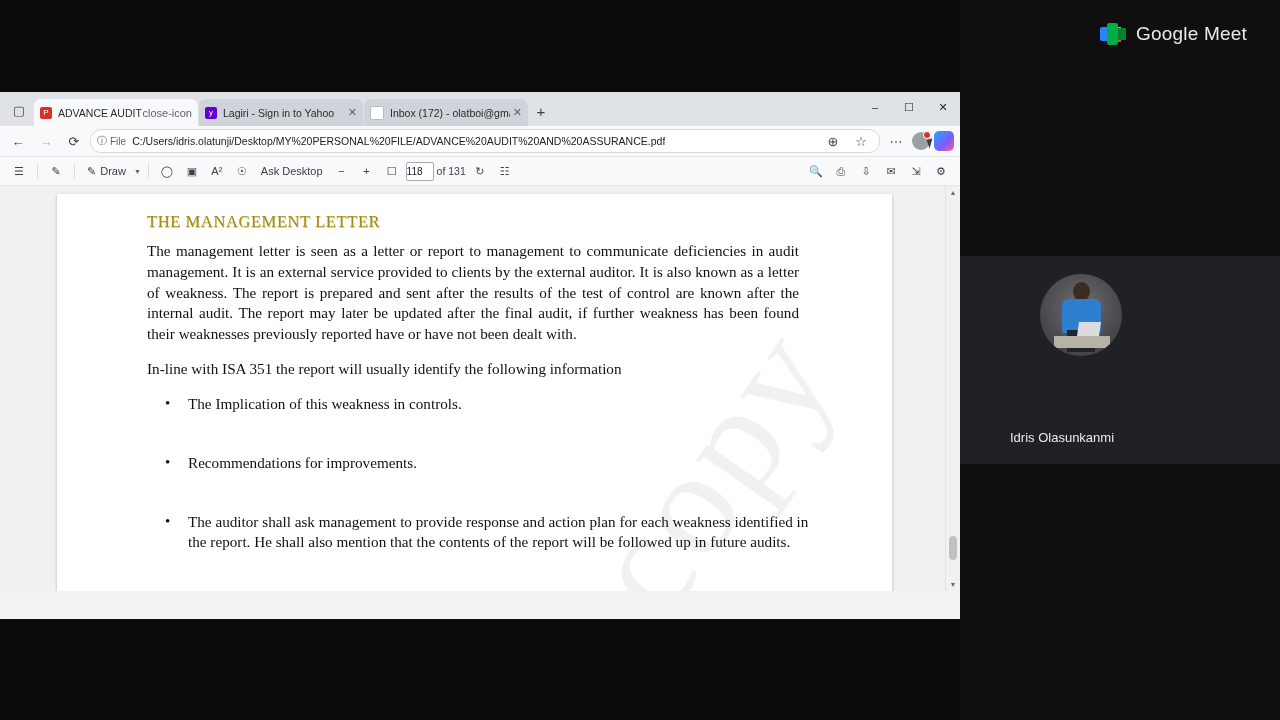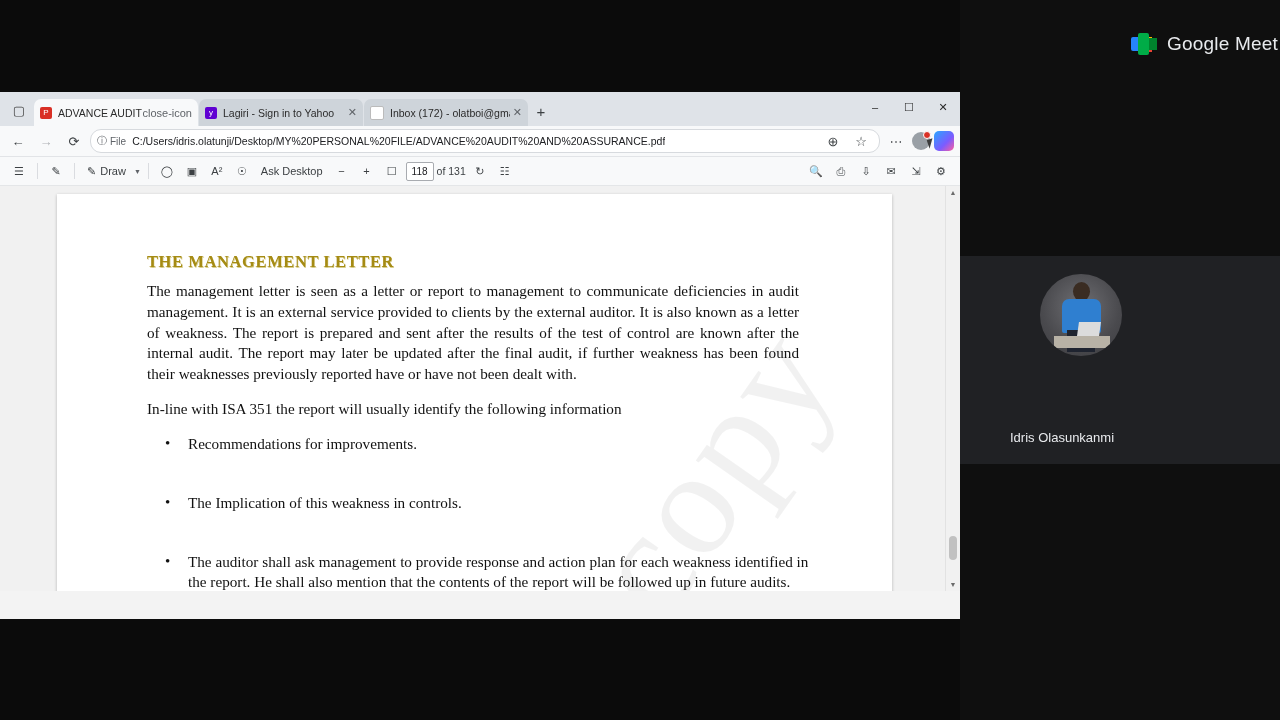--- a/index.html
+++ b/index.html
@@ -23,25 +23,24 @@
     position: absolute;
     left: 960px;
     top: 0;
     width: 320px;
     height: 720px;
     background: #0f0f0f;
   }
   .meet-brand {
     position: absolute;
     left: 140px;
-    top: 33px;
+    top: 23px;
     display: flex;
     align-items: flex-start;
     gap: 10px;
-    margin-left: 31px;
   }
   .meet-logo {
     width: 26px;
     height: 22px;
     position: relative;
   }
   .meet-logo .sq1 { position:absolute; left:0; top:4px; width:9px; height:14px; background:#2684fc; border-radius:2px 0 0 2px;}
   .meet-logo .sq2 { position:absolute; left:7px; top:0px; width:11px; height:22px; background:#00ac47; border-radius:2px;}
   .meet-logo .sq3 { position:absolute; left:13px; top:4px; width:8px; height:8px; background:#ffba00;}
   .meet-logo .sq4 { position:absolute; left:13px; top:11px; width:8px; height:8px; background:#ea4335;}
@@ -243,21 +242,21 @@
     display:flex; align-items:center; gap:4px;
     height: 20px; padding: 0 5px; border-radius: 4px;
   }
   .pdf-caret { font-size: 7px; color:#5f6368; }
   .pageinput {
     width: 26px; height: 17px;
     border: 1px solid #a8abb0;
     background: #fff;
     border-radius: 2px;
     font-size: 10px;
-    text-align: center;
+    text-align: left;
     line-height: 17px;
     color:#202124;
   }
   .pagecount { font-size: 10.5px; color:#3c4043; }
   .pdf-right { margin-left:auto; display:flex; align-items:center; gap:3px;}
 
   
   .docarea {
     position: relative;
     height: 405px;
@@ -287,26 +286,25 @@
     user-select: none;
   }
   .doc-body {
     position: relative;
     padding: 18px 40px 0 90px;
     font-family: "Liberation Serif", serif;
     color: #111;
   }
   .doc-title {
     font-size: 16.5px;
-    font-weight: bold;
+    font-weight: normal;
     letter-spacing: 0.6px;
     color: #a58b14;
     text-shadow: 0.6px 0.6px 0 #d9cf8f;
     margin-bottom: 9px;
-    margin-top: 40px;
   }
   .doc-p {
     font-size: 15.2px;
     line-height: 1.37;
     text-align: justify;
     margin: 0 0 14px 0;
     width: 652px;
   }
   .doc-list {
     margin: 0;
@@ -474,22 +472,22 @@
     </div>
 
     <div class="docarea">
       <div class="page">
         <div class="watermark">copy</div>
         <div class="doc-body">
           <div class="doc-title">THE MANAGEMENT LETTER</div>
           <p class="doc-p">The management letter is seen as a letter or report to management to communicate deficiencies in audit management. It is an external service provided to clients by the external auditor. It is  also known as a letter of weakness. The report is prepared and sent after the results of the test of control are known after the internal audit. The report may later be updated after the final audit, if further weakness has been found their weaknesses previously reported have or have not been dealt with.</p>
           <p class="doc-p">In-line with ISA 351 the report will usually identify the following information</p>
           <ul class="doc-list">
+            <li>The Implication of this weakness in controls.</li>
             <li>Recommendations for improvements.</li>
-            <li>The Implication of this weakness in controls.</li>
             <li>The auditor shall ask management to provide response and action plan for each weakness identified in the report. He shall also mention that the contents of the report will be followed up in future audits.</li>
           </ul>
         </div>
       </div>
 
       <div class="scrollbar">
         <div class="scroll-up">▲</div>
         <div class="scroll-thumb"></div>
         <div class="scroll-down">▼</div>
       </div>

